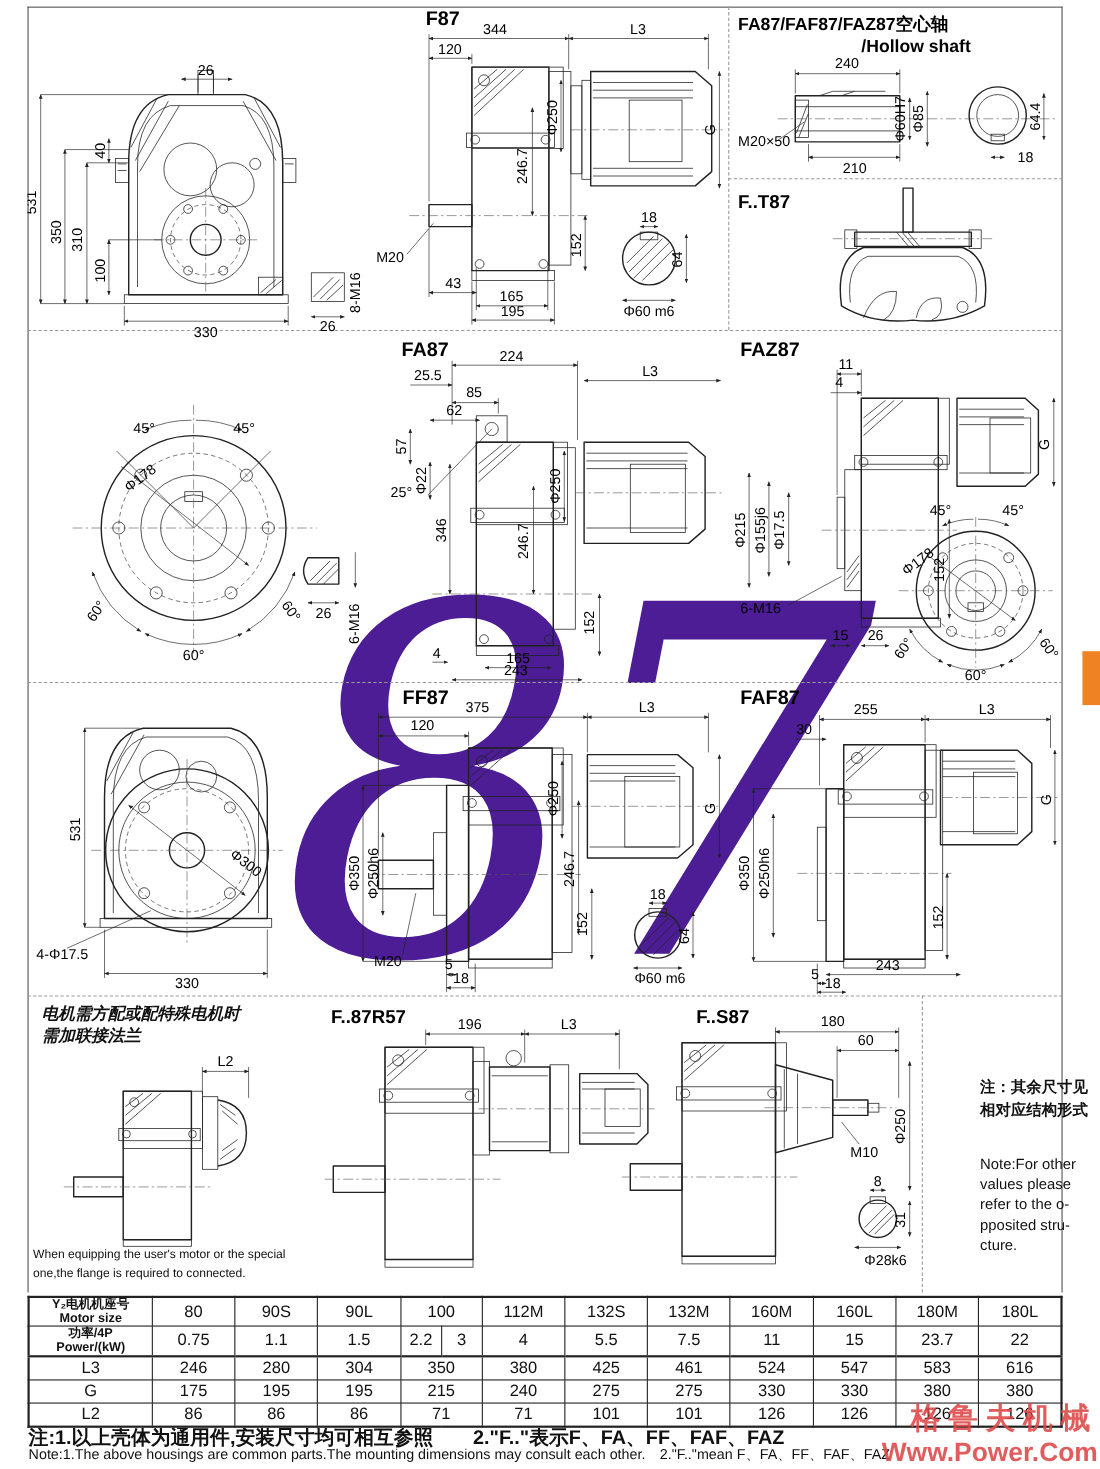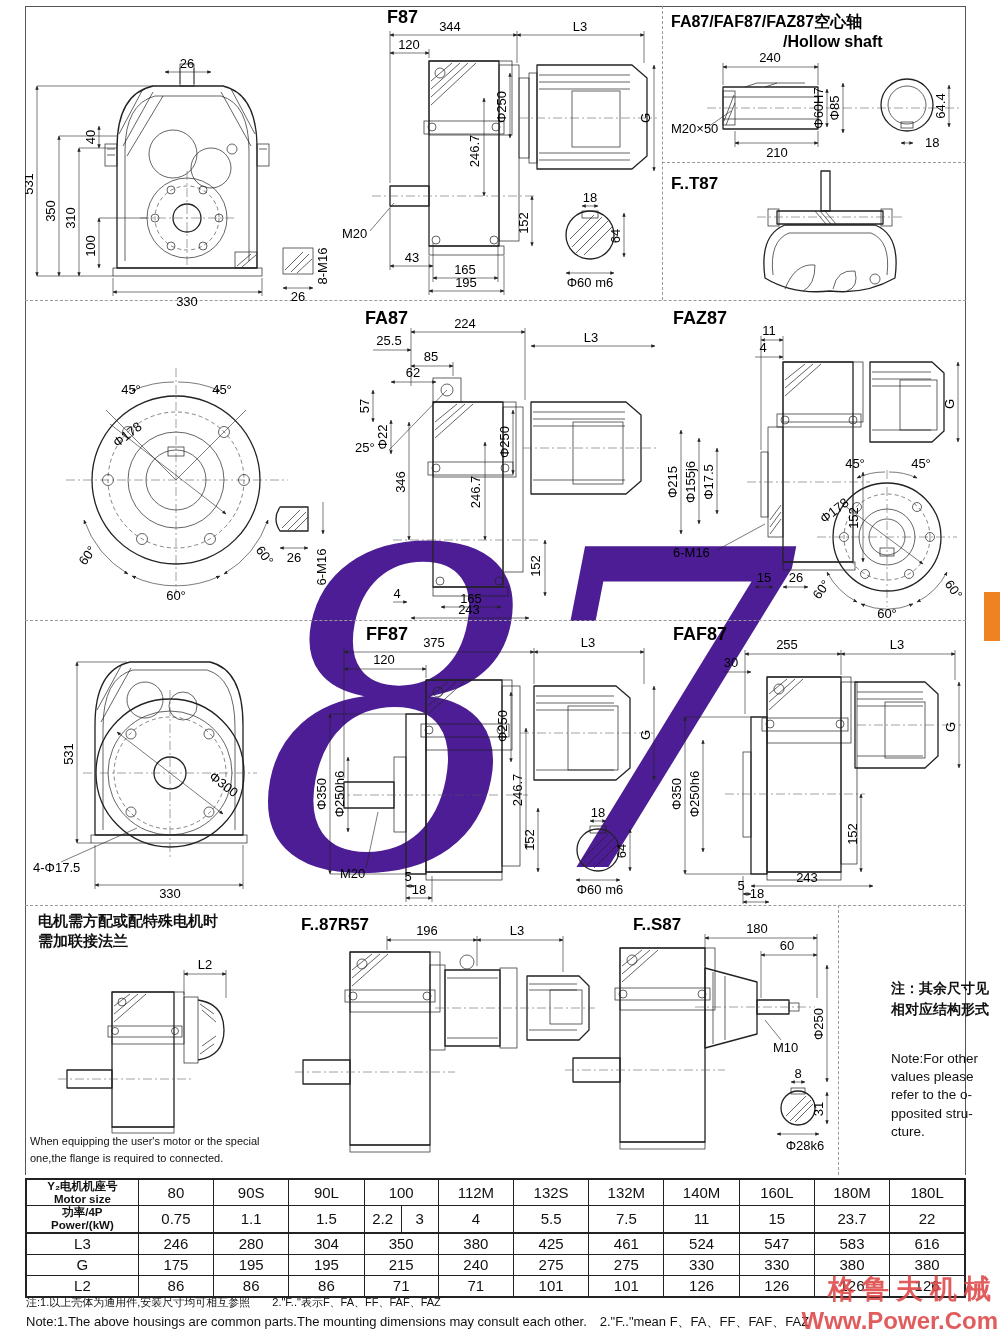--- a/index.html
+++ b/index.html
@@ -16,32 +16,32 @@
   .brand .zh{font-size:27px;font-weight:bold;letter-spacing:7px;font-family:"DejaVu Serif",serif;}
   .brand .url{font-size:24px;font-weight:bold;font-family:"Liberation Sans",sans-serif;}
   .tab{position:absolute;right:0;top:592px;width:16px;height:49px;z-index:6;}
   svg .o{fill:none;stroke:#222;stroke-width:1.3;stroke-linejoin:round;}
   svg .t{fill:none;stroke:#222;stroke-width:.7;}
   svg .d{fill:none;stroke:#222;stroke-width:.6;}
   svg .bc{fill:none;stroke:#333;stroke-width:.6;stroke-dasharray:4 3;}
   svg .cl{fill:none;stroke:#555;stroke-width:.55;stroke-dasharray:9 3 2 3;}
   svg .lbl{font:13px "Liberation Sans",sans-serif;fill:#000;}
   svg .ttl{font:bold 18px "Liberation Sans",sans-serif;fill:#000;}
-  .zhnote{font-weight:bold;font-size:15px;z-index:2;position:absolute;}
+  .zhnote{font-weight:bold;font-size:15px;z-index:2;position:absolute;font-style:italic;}
   .ennote{font-size:11px;z-index:2;position:absolute;}
   .sidenote-zh{font-weight:bold;font-size:14px;line-height:1.5;}
   .sidenote-en{font-size:13.5px;line-height:1.35;margin-top:30px;}
   table.dim{position:absolute;left:25px;top:1178px;z-index:3;border-collapse:collapse;
             table-layout:fixed;width:941px;background:#fff;}
   table.dim td,table.dim th{border:1px solid #222;text-align:center;padding:0;height:20px;
             font-size:15px;font-weight:normal;}
   table.dim .hd{font-size:11.5px;line-height:1.1;font-weight:bold;margin-left:23px;}
   table.dim tr.thick td,table.dim tr.thick th{border-bottom:2.5px solid #222;}
   table.dim{border:2px solid #222;}
-  .footer1{position:absolute;left:26px;top:1295px;font-size:11px;font-weight:normal;z-index:2;}
+  .footer1{position:absolute;left:26px;top:1295px;font-size:18px;font-weight:bold;z-index:2;}
   .footer2{position:absolute;left:26px;top:1313px;font-size:13px;z-index:2;}
 </style>
 </head>
 <body>
 
 <div class="page">
 
   <svg width="0" height="0" style="position:absolute">
     <defs>
         <marker id="ar" viewBox="0 0 10 10" refX="9" refY="5" markerWidth="7" markerHeight="7" orient="auto-start-reverse">
@@ -762,21 +762,21 @@
         <span>Y₂电机机座号</span><br>
         <span>Motor size</span>
       </th>
       <td>80</td>
       <td>90S</td>
       <td>90L</td>
       <td colspan="2">100</td>
       <td>112M</td>
       <td>132S</td>
       <td>132M</td>
-      <td>140M</td>
+      <td>160M</td>
       <td>160L</td>
       <td>180M</td>
       <td>180L</td>
     </tr>
     <tr class="thick">
       <th class="hd">
         <span>功率/4P</span><br>
         <span>Power/(kW)</span>
       </th>
       <td>0.75</td>

